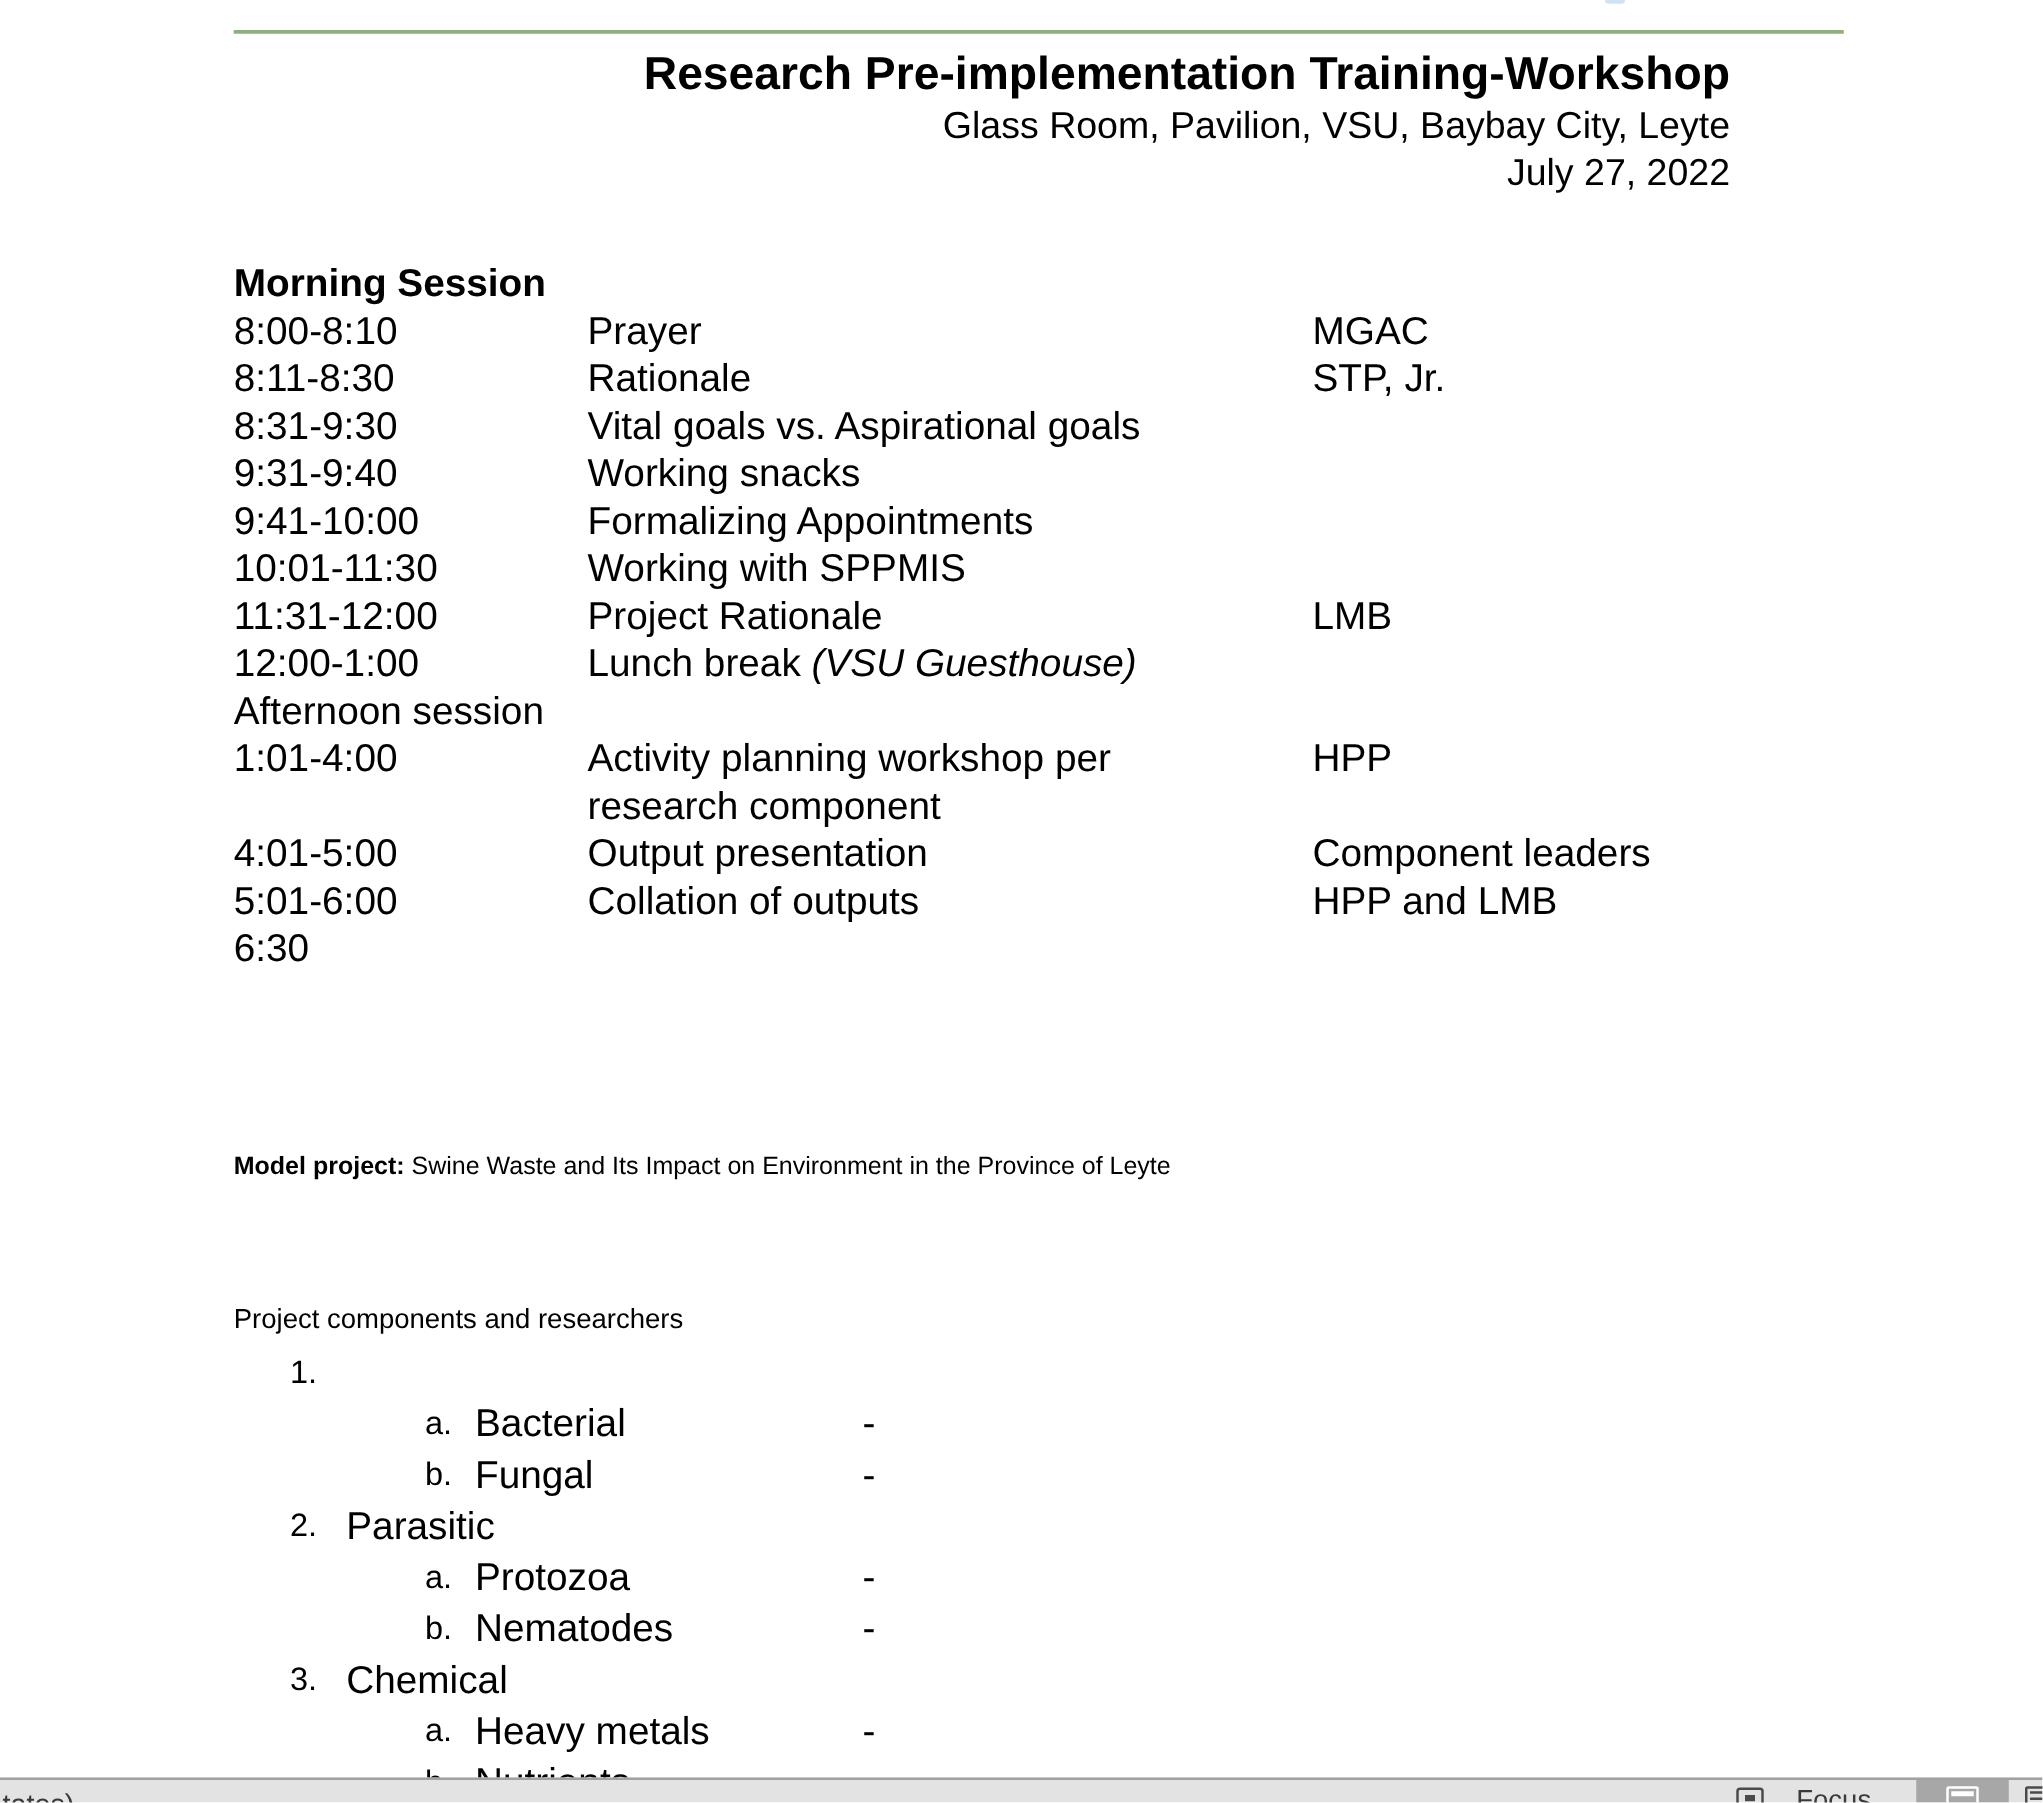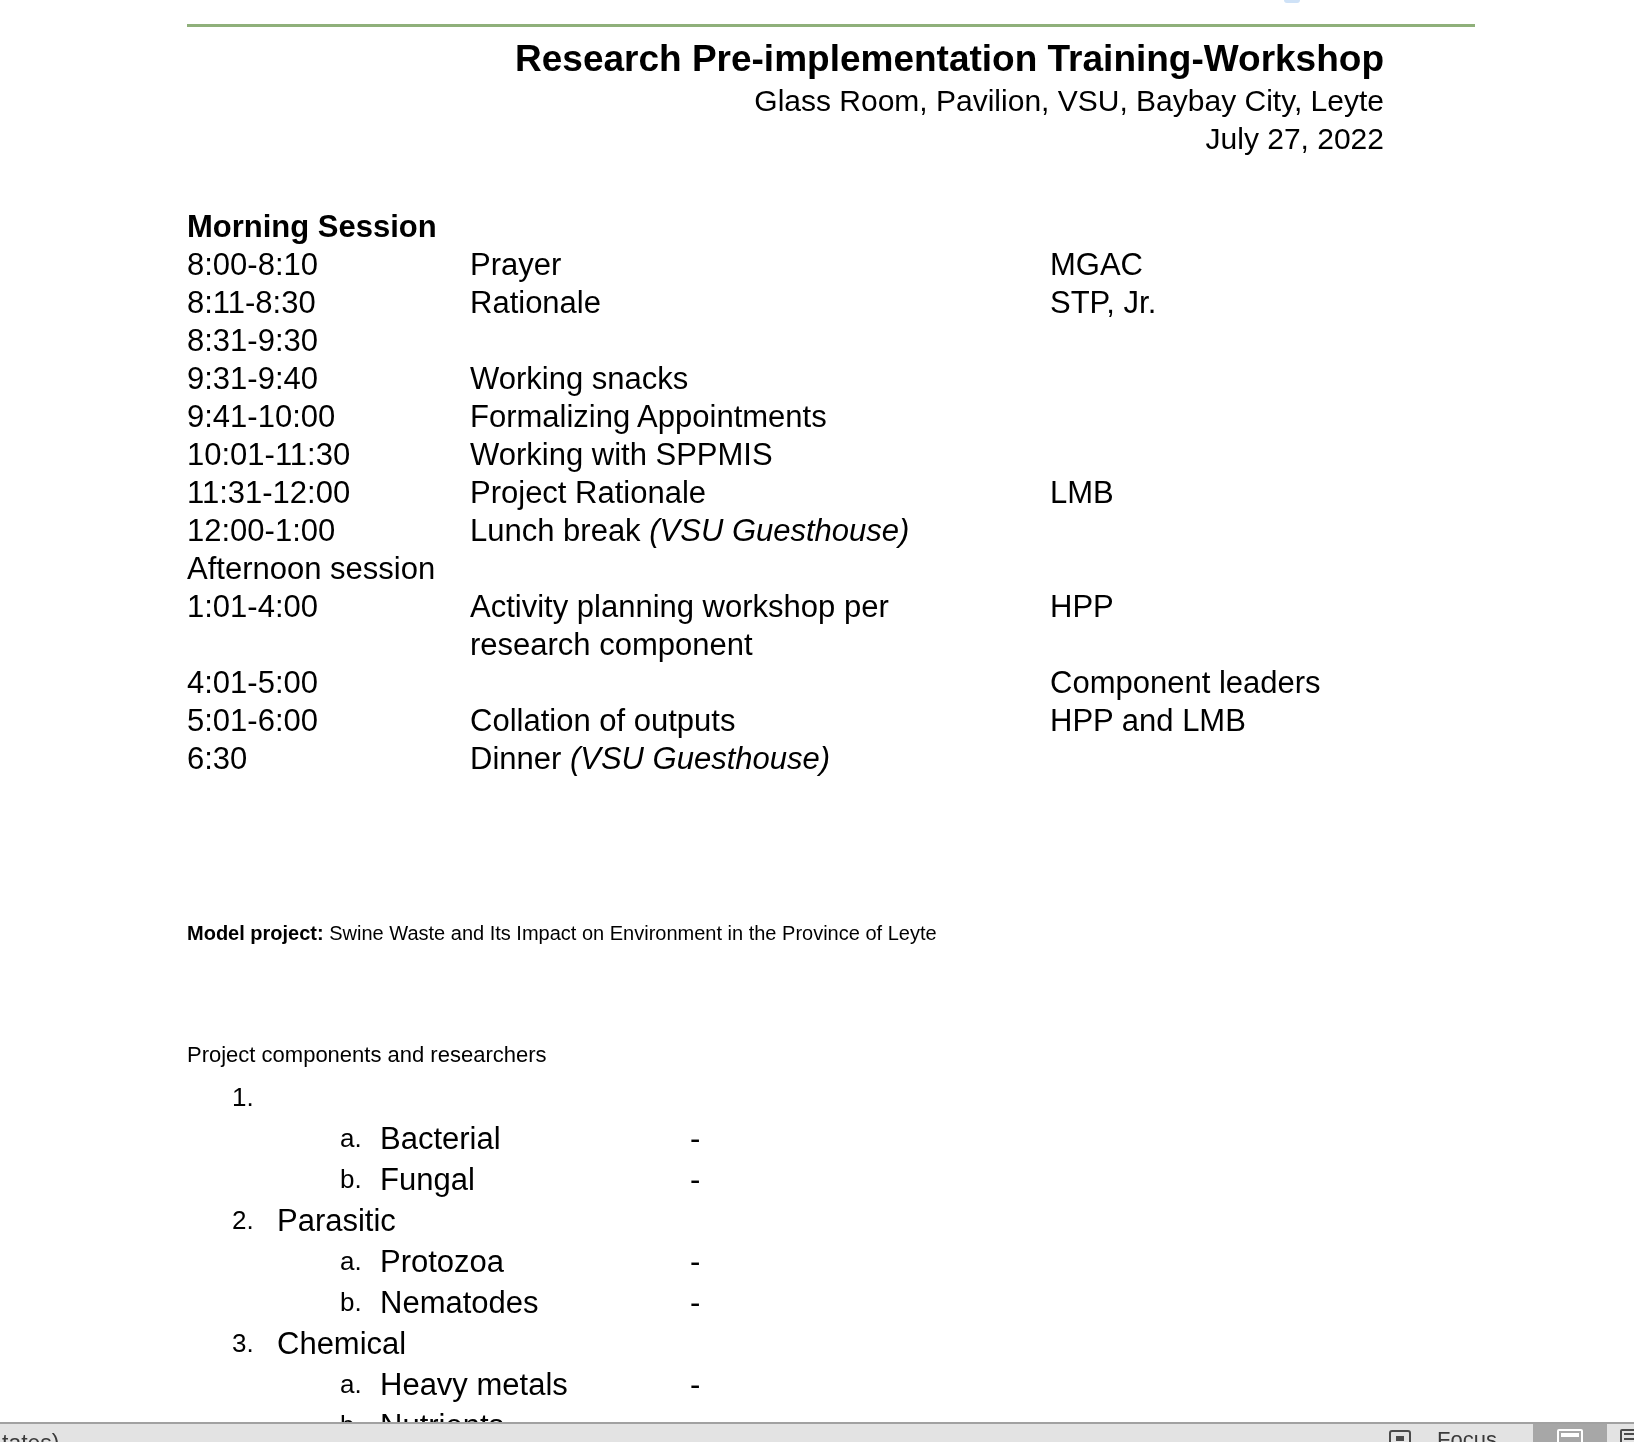--- a/index.html
+++ b/index.html
@@ -69,20 +69,21 @@
   <span class="cell c-act">Prayer</span>
   <span class="cell c-pres">MGAC</span>
 </div>
 <div class="sched-row" style="top:284px">
   <span class="cell c-time">8:11-8:30</span>
   <span class="cell c-act">Rationale</span>
   <span class="cell c-pres">STP, Jr.</span>
 </div>
 <div class="sched-row" style="top:322px">
   <span class="cell c-time">8:31-9:30</span>
+  <span class="cell c-act">Vital goals vs. Aspirational goals</span>
 </div>
 <div class="sched-row" style="top:360px">
   <span class="cell c-time">9:31-9:40</span>
   <span class="cell c-act">Working snacks</span>
 </div>
 <div class="sched-row" style="top:398px">
   <span class="cell c-time">9:41-10:00</span>
   <span class="cell c-act">Formalizing Appointments</span>
 </div>
 <div class="sched-row" style="top:436px">
@@ -104,30 +105,30 @@
 <div class="sched-row" style="top:588px">
   <span class="cell c-time">1:01-4:00</span>
   <span class="cell c-act">Activity planning workshop per</span>
   <span class="cell c-pres">HPP</span>
 </div>
 <div class="sched-row" style="top:626px">
   <span class="cell c-act">research component</span>
 </div>
 <div class="sched-row" style="top:664px">
   <span class="cell c-time">4:01-5:00</span>
+  <span class="cell c-act">Output presentation</span>
   <span class="cell c-pres">Component leaders</span>
 </div>
 <div class="sched-row" style="top:702px">
   <span class="cell c-time">5:01-6:00</span>
   <span class="cell c-act">Collation of outputs</span>
   <span class="cell c-pres">HPP and LMB</span>
 </div>
 <div class="sched-row" style="top:740px">
   <span class="cell c-time">6:30</span>
-  <span class="cell c-act"><span>Dinner</span><span class="ital"> (VSU Guesthouse)</span></span>
 </div>
 
 <div class="abs" id="model-project">
   <span class="bold">Model project:</span><span> Swine Waste and Its Impact on Environment in the Province of Leyte</span>
 </div>
 
 <div class="abs" id="components-heading">Project components and researchers</div>
 
 <div class="li-row" style="top:1077px">
   <span class="cell n1 num">1.</span>

